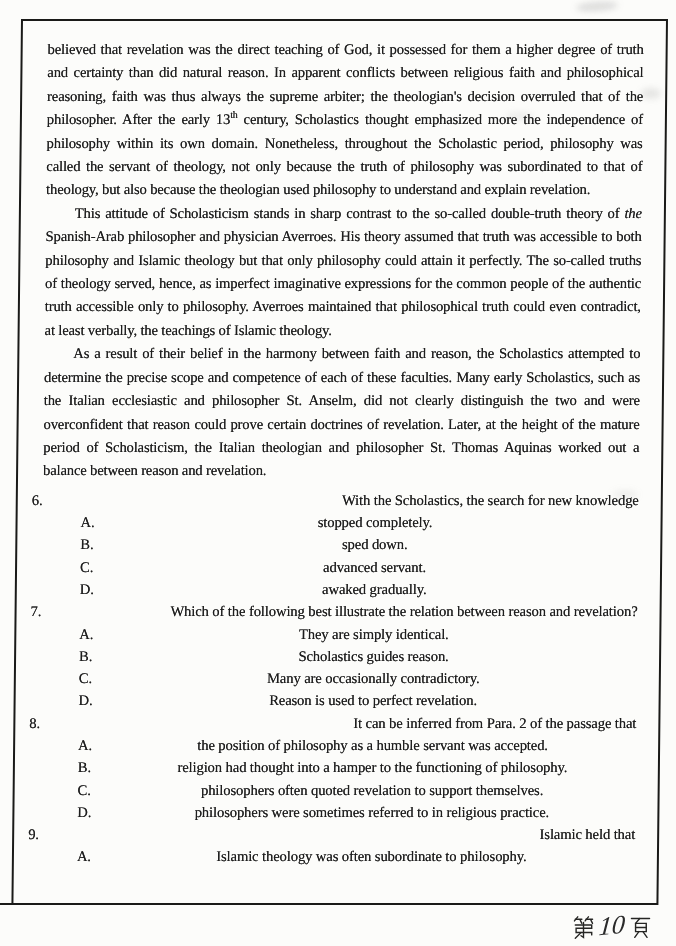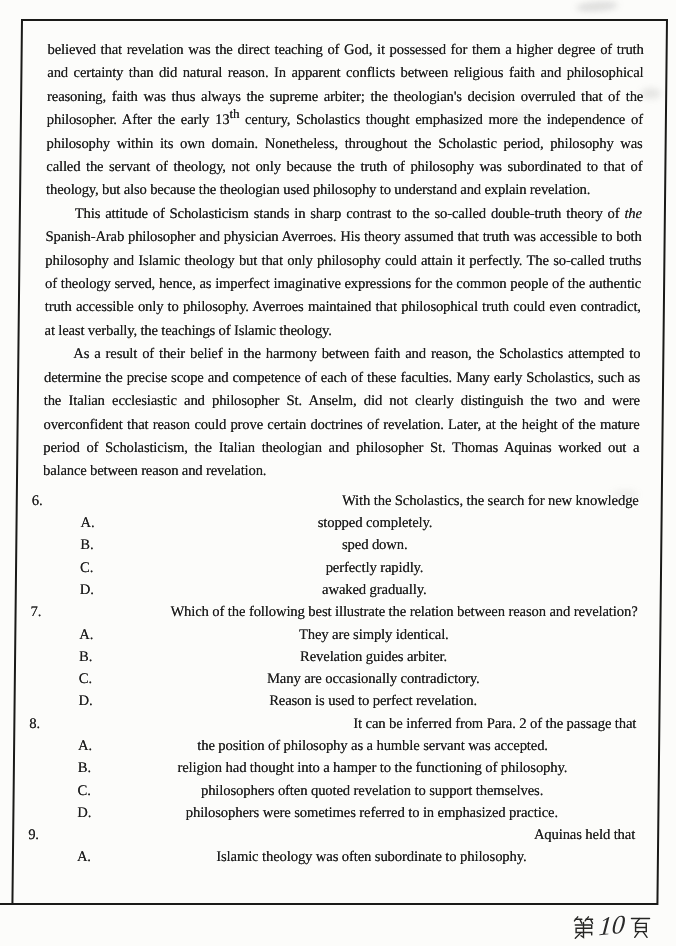--- a/index.html
+++ b/index.html
@@ -14,21 +14,21 @@
     transform:skewX(-0.62deg);transform-origin:0 0;
     padding:17px 22px 0 25px;overflow:hidden;
   }
   .passage{
     font-size:14.6px;line-height:23.4px;text-align:justify;
     letter-spacing:-0.15px;
     text-shadow:0 0 0.5px rgba(25,25,25,0.85);
   }
   .para{margin:0;}
   .para.indent{text-indent:29px;}
-  .passage sup{font-size:13px;line-height:0;vertical-align:super;}
+  .passage sup{font-size:10px;line-height:0;vertical-align:super;}
   .passage em{font-style:italic;}
   .questions{
     margin:6px 0 0 -11px;
     font-size:14.6px;line-height:22.3px;letter-spacing:-0.1px;
     text-shadow:0 0 0.5px rgba(25,25,25,0.85);
   }
   .question{margin:0;}
   .q-row{display:flex;}
   .q-num{flex:0 0 28px;}
   .q-text{flex:1;text-align:right;}
@@ -74,39 +74,39 @@
           <div class="opt-row">
             <span class="opt-letter">A.</span>
             <span class="opt-text">stopped completely.</span>
           </div>
           <div class="opt-row">
             <span class="opt-letter">B.</span>
             <span class="opt-text">sped down.</span>
           </div>
           <div class="opt-row">
             <span class="opt-letter">C.</span>
-            <span class="opt-text">perfectly rapidly.</span>
+            <span class="opt-text">advanced servant.</span>
           </div>
           <div class="opt-row">
             <span class="opt-letter">D.</span>
             <span class="opt-text">awaked gradually.</span>
           </div>
         </div>
         <div class="question">
           <div class="q-row">
             <span class="q-num">7.</span>
             <span class="q-text">Which of the following best illustrate the relation between reason and revelation?</span>
           </div>
           <div class="opt-row">
             <span class="opt-letter">A.</span>
             <span class="opt-text">They are simply identical.</span>
           </div>
           <div class="opt-row">
             <span class="opt-letter">B.</span>
-            <span class="opt-text">Revelation guides arbiter.</span>
+            <span class="opt-text">Scholastics guides reason.</span>
           </div>
           <div class="opt-row">
             <span class="opt-letter">C.</span>
             <span class="opt-text">Many are occasionally contradictory.</span>
           </div>
           <div class="opt-row">
             <span class="opt-letter">D.</span>
             <span class="opt-text">Reason is used to perfect revelation.</span>
           </div>
         </div>
@@ -122,27 +122,27 @@
           <div class="opt-row">
             <span class="opt-letter">B.</span>
             <span class="opt-text">religion had thought into a hamper to the functioning of philosophy.</span>
           </div>
           <div class="opt-row">
             <span class="opt-letter">C.</span>
             <span class="opt-text">philosophers often quoted revelation to support themselves.</span>
           </div>
           <div class="opt-row">
             <span class="opt-letter">D.</span>
-            <span class="opt-text">philosophers were sometimes referred to in emphasized practice.</span>
+            <span class="opt-text">philosophers were sometimes referred to in religious practice.</span>
           </div>
         </div>
         <div class="question">
           <div class="q-row">
             <span class="q-num">9.</span>
-            <span class="q-text">Aquinas held that</span>
+            <span class="q-text">Islamic held that</span>
           </div>
           <div class="opt-row">
             <span class="opt-letter">A.</span>
             <span class="opt-text">Islamic theology was often subordinate to philosophy.</span>
           </div>
         </div>
       </div>
   </div>
 
   <div class="border-ext"></div>

